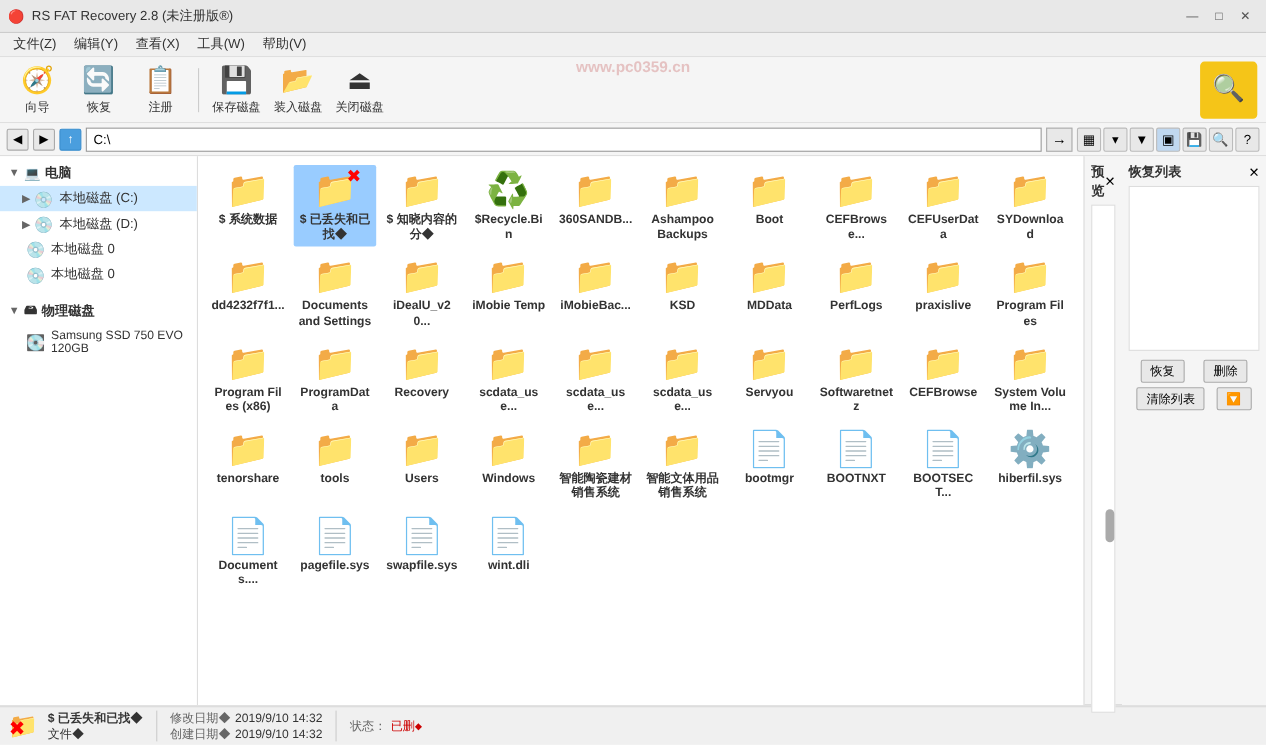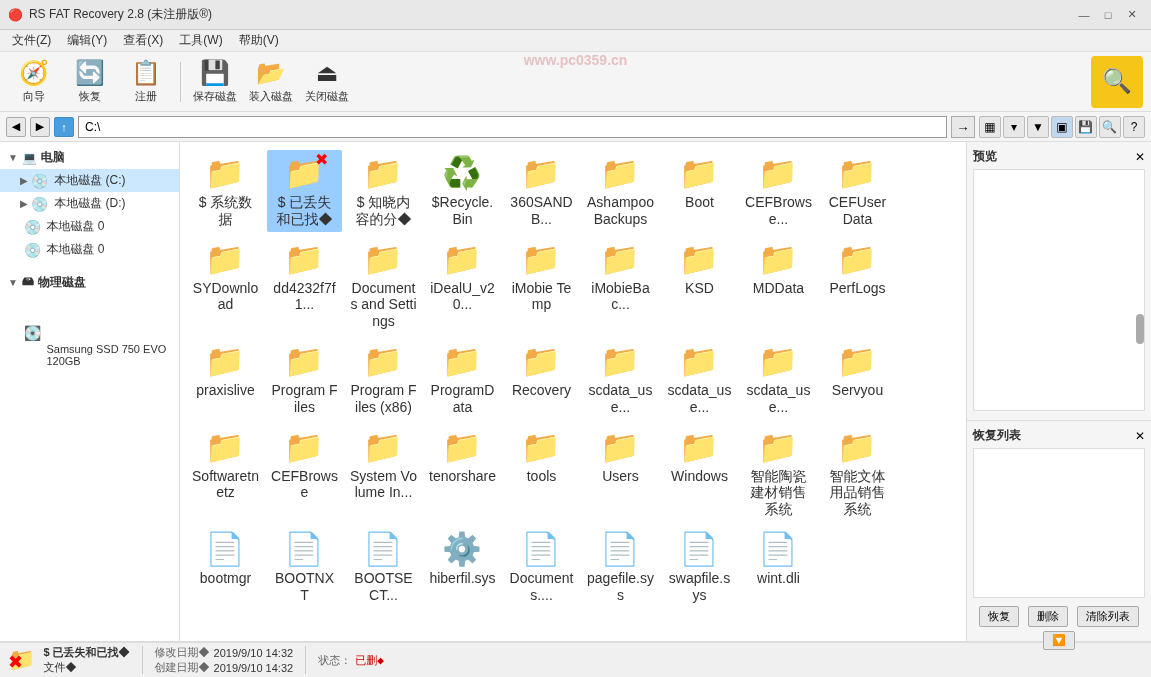--- a/index.html
+++ b/index.html
@@ -132,30 +132,30 @@
       display: flex;
       flex-direction: column;
       align-items: center;
       padding: 4px;
       cursor: pointer;
       border-radius: 2px;
       text-align: center;
     }
     .file-item.selected { background: #99ccff; }
     .file-item .file-icon { font-size: 32px; margin-bottom: 2px; }
-    .file-item .file-name { font-size: 14px; color: #333; line-height: 1.2; word-break: break-all; }
+    .file-item .file-name { font-size: 11px; color: #333; line-height: 1.2; word-break: break-all; font-weight: bold; }
     .folder-icon { color: #f5c518; }
 
     
     #preview-panel {
-      width: 185px;
+      width: 166px;
       background: #f5f5f5;
       border-left: 1px solid #ddd;
       display: flex;
-      flex-direction: column;
+      flex-direction: row;
     }
     #preview-top {
       flex: 1;
       padding: 6px;
       border-bottom: 1px solid #ddd;
     }
     #preview-title {
       font-size: 12px;
       font-weight: bold;
       color: #333;
@@ -334,21 +334,21 @@
     </div>
     <div class="sidebar-section">
       <div class="sidebar-header">
         <span class="tree-arrow">▼</span>
         <span style="margin-right:4px;">🖴</span>
         <span>物理磁盘</span>
       </div>
       <div class="sidebar-item">
         <span class="tree-arrow"> </span>
         <span class="item-icon">💽</span>
-        <span style="font-size:11px;margin-top:44px;">Samsung SSD 750 EVO 120GB</span>
+        <span style="font-size:11px;">Samsung SSD 750 EVO 120GB</span>
       </div>
     </div>
   </div>
 
   <div id="file-area">
     <div class="file-grid">
 
       <div class="file-item">
         <div class="file-icon folder-icon">📁</div>
         <div class="file-name">$ 系统数据</div>

